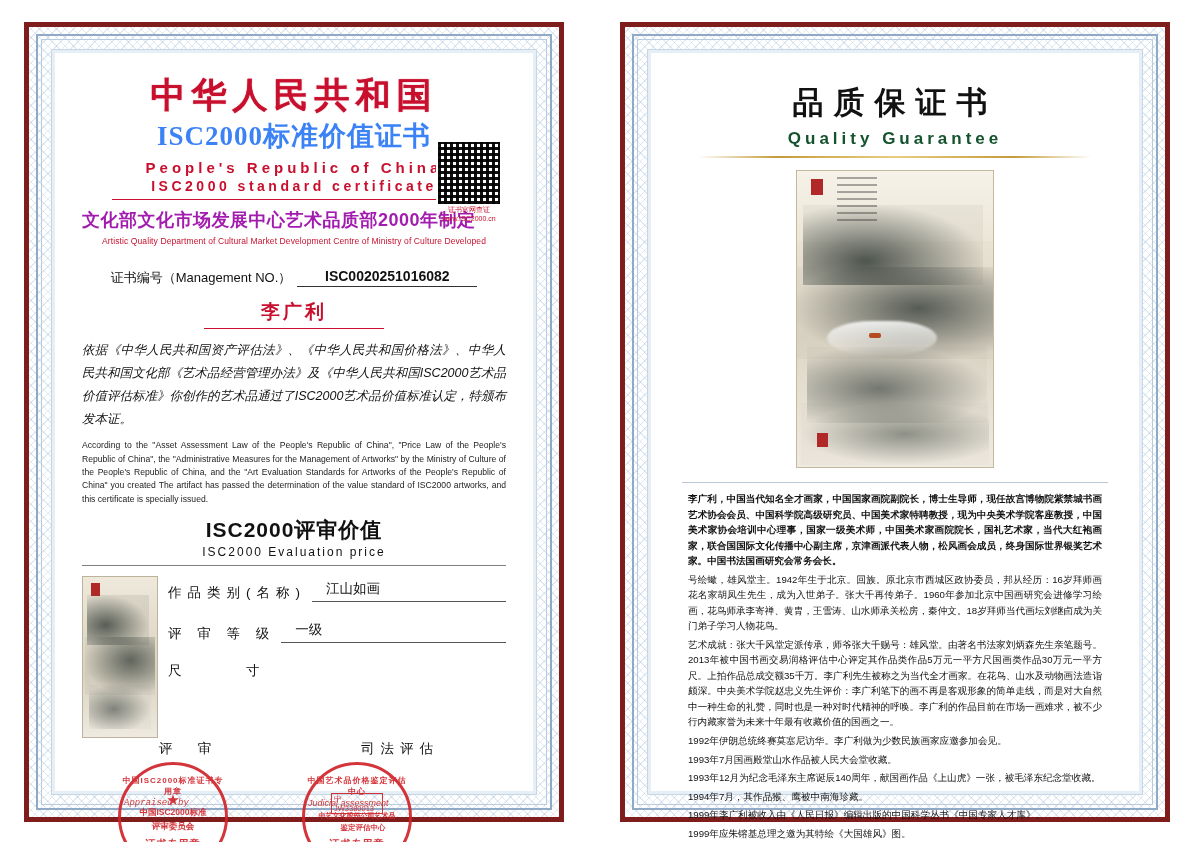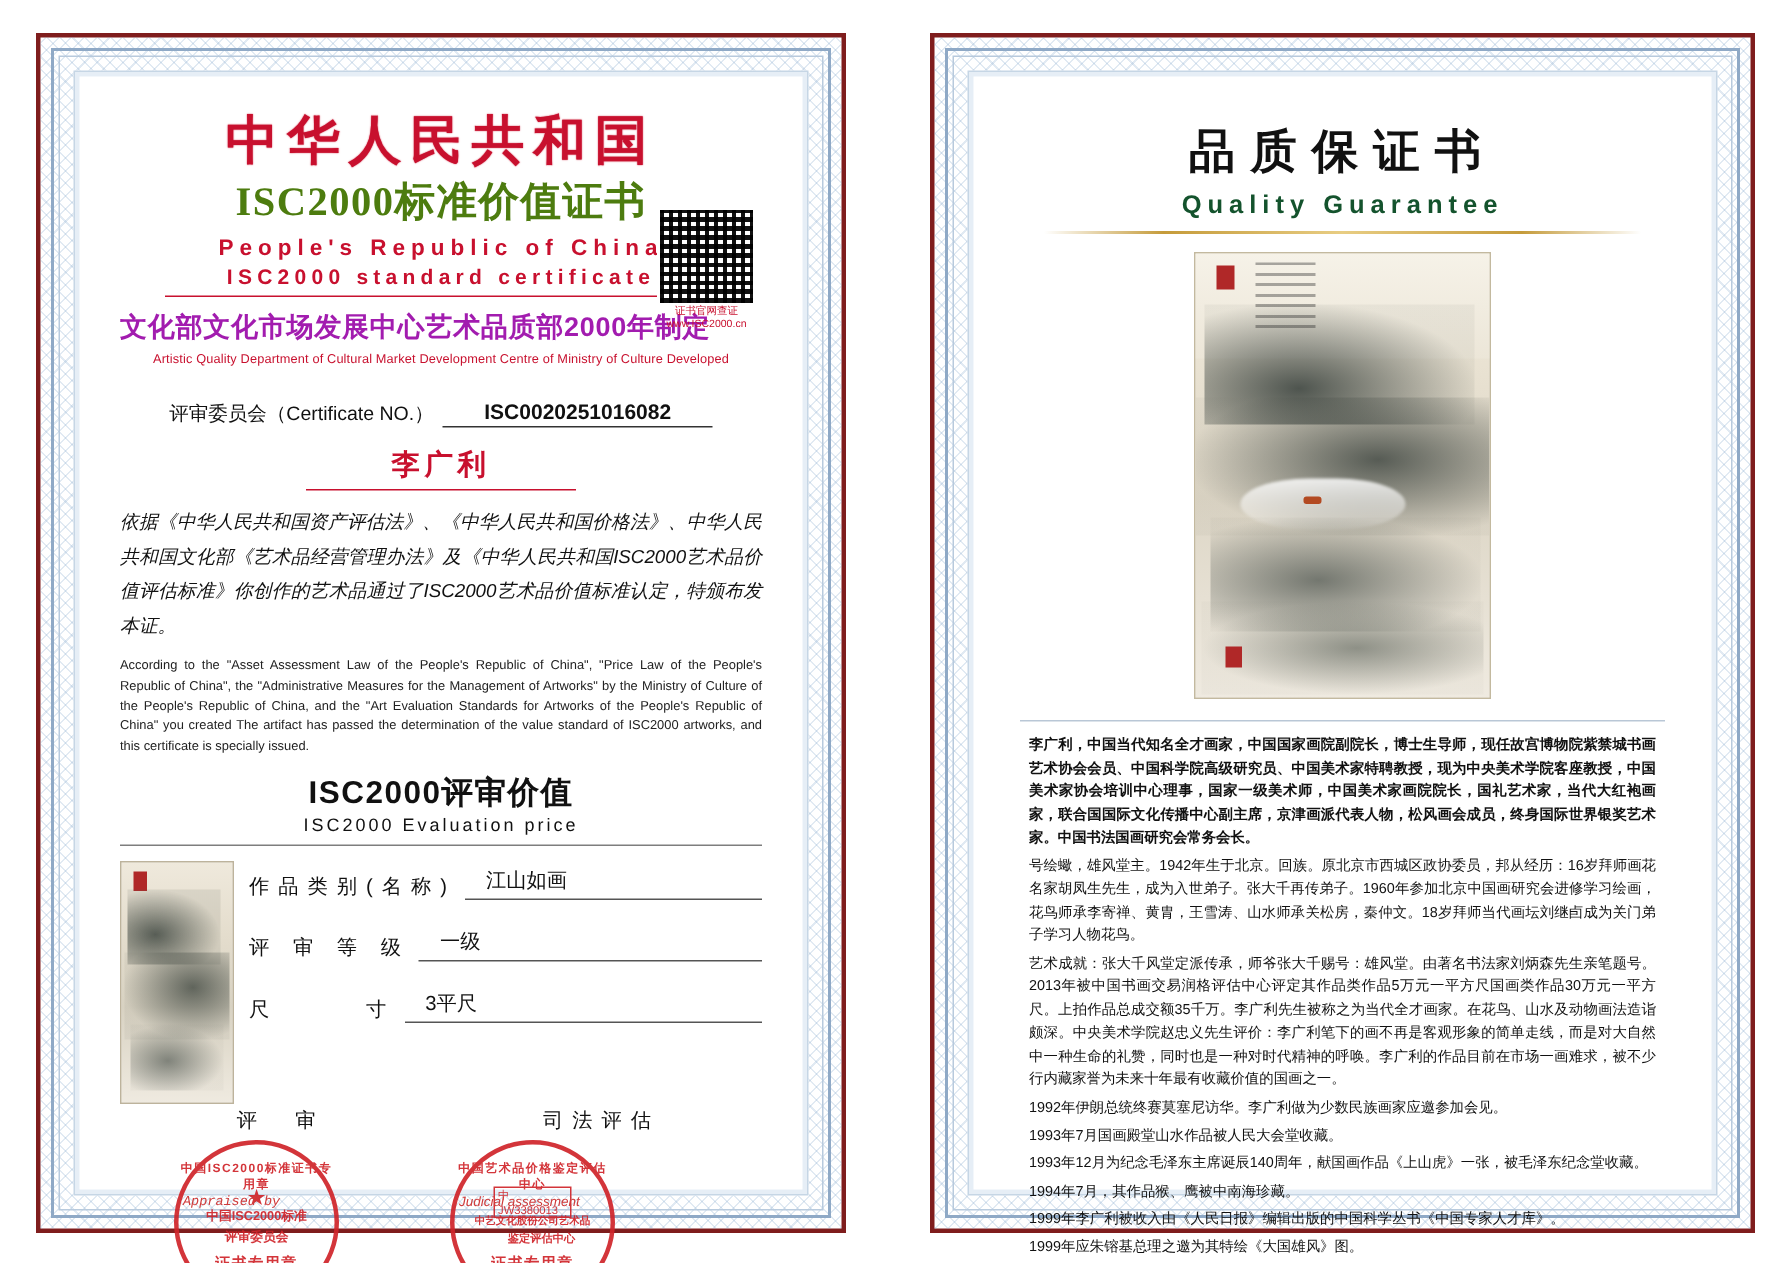--- a/index.html
+++ b/index.html
@@ -3,21 +3,21 @@
 <meta charset="utf-8">
 <style>
   html,body{margin:0;padding:0;background:#ffffff;}
   body{width:1191px;height:842px;font-family:"Liberation Sans",sans-serif;overflow:hidden;}
   .page{position:relative;width:1191px;height:842px;}
 
   
   .cert{
     position:absolute;
     background:#ffffff;
-    border:3px solid #7f1d1d;
+    border:5px solid #7f1d1d;
     box-sizing:border-box;
   }
   .cert-left{left:24px;top:22px;width:540px;height:800px;}
   .cert-right{left:620px;top:22px;width:550px;height:800px;}
 
   .guilloche{
     position:absolute;inset:0;
     background:
       repeating-linear-gradient(45deg, rgba(120,160,200,.22) 0 1px, rgba(255,255,255,0) 1px 6px),
       repeating-linear-gradient(-45deg, rgba(120,160,200,.22) 0 1px, rgba(255,255,255,0) 1px 6px);
@@ -32,21 +32,21 @@
   .inner-content{position:absolute;left:30px;top:28px;right:30px;bottom:26px;}
 
   
   .cn-title{
     text-align:center;color:#c8102e;font-weight:bold;
     font-family:"Liberation Serif",serif;
     font-size:35px;letter-spacing:6px;line-height:1.05;
     text-shadow:0 0 1px #c8102e;
   }
   .cn-subtitle{
-    text-align:center;color:#4d7c0f;font-weight:bold;
+    text-align:center;color:#3b82f6;font-weight:bold;
     font-family:"Liberation Serif",serif;
     font-size:27px;letter-spacing:1px;margin-top:3px;
   }
   .en-title{
     text-align:center;color:#c8102e;font-weight:bold;
     font-size:15px;letter-spacing:4px;margin-top:5px;
   }
   .en-title2{
     text-align:center;color:#c8102e;font-weight:bold;
     font-size:14px;letter-spacing:3.5px;margin-top:2px;
@@ -179,21 +179,21 @@
         <div class="red-rule"></div>
 
         <div class="qr-box"></div>
         <div class="qr-caption" style="white-space:pre-line;">证书官网查证
 www.ISC2000.cn</div>
 
         <div class="org-cn">文化部文化市场发展中心艺术品质部2000年制定</div>
         <div class="org-en">Artistic Quality Department of Cultural Market Development Centre of Ministry of Culture Developed</div>
 
         <div class="certno-row">
-          <span class="certno-label">评审委员会（Certificate NO.）</span>
+          <span class="certno-label">证书编号（Management NO.）</span>
           <span class="certno-value">ISC0020251016082</span>
         </div>
 
         <div class="holder">李广利</div>
 
         <div class="body-cn">依据《中华人民共和国资产评估法》、《中华人民共和国价格法》、中华人民共和国文化部《艺术品经营管理办法》及《中华人民共和国ISC2000艺术品价值评估标准》你创作的艺术品通过了ISC2000艺术品价值标准认定，特颁布发本证。</div>
         <div class="body-en">According to the "Asset Assessment Law of the People's Republic of China", "Price Law of the People's Republic of China", the "Administrative Measures for the Management of Artworks" by the Ministry of Culture of the People's Republic of China, and the "Art Evaluation Standards for Artworks of the People's Republic of China" you created The artifact has passed the determination of the value standard of ISC2000 artworks, and this certificate is specially issued.</div>
 
         <div class="eval-title-cn">ISC2000评审价值</div>
         <div class="eval-title-en">ISC2000 Evaluation price</div>
@@ -211,21 +211,20 @@
             <div class="field-row">
               <span class="field-label">作品类别(名称)</span>
               <span class="field-value">江山如画</span>
             </div>
             <div class="field-row">
               <span class="field-label">评 审 等 级</span>
               <span class="field-value">一级</span>
             </div>
             <div class="field-row">
               <span class="field-label">尺　　　寸</span>
-              <span class="field-value">3平尺</span>
             </div>
           </div>
         </div>
 
         <div class="assess-head">
           <div>评　审</div>
           <div>司法评估</div>
         </div>
 
         <div class="seals-row">

